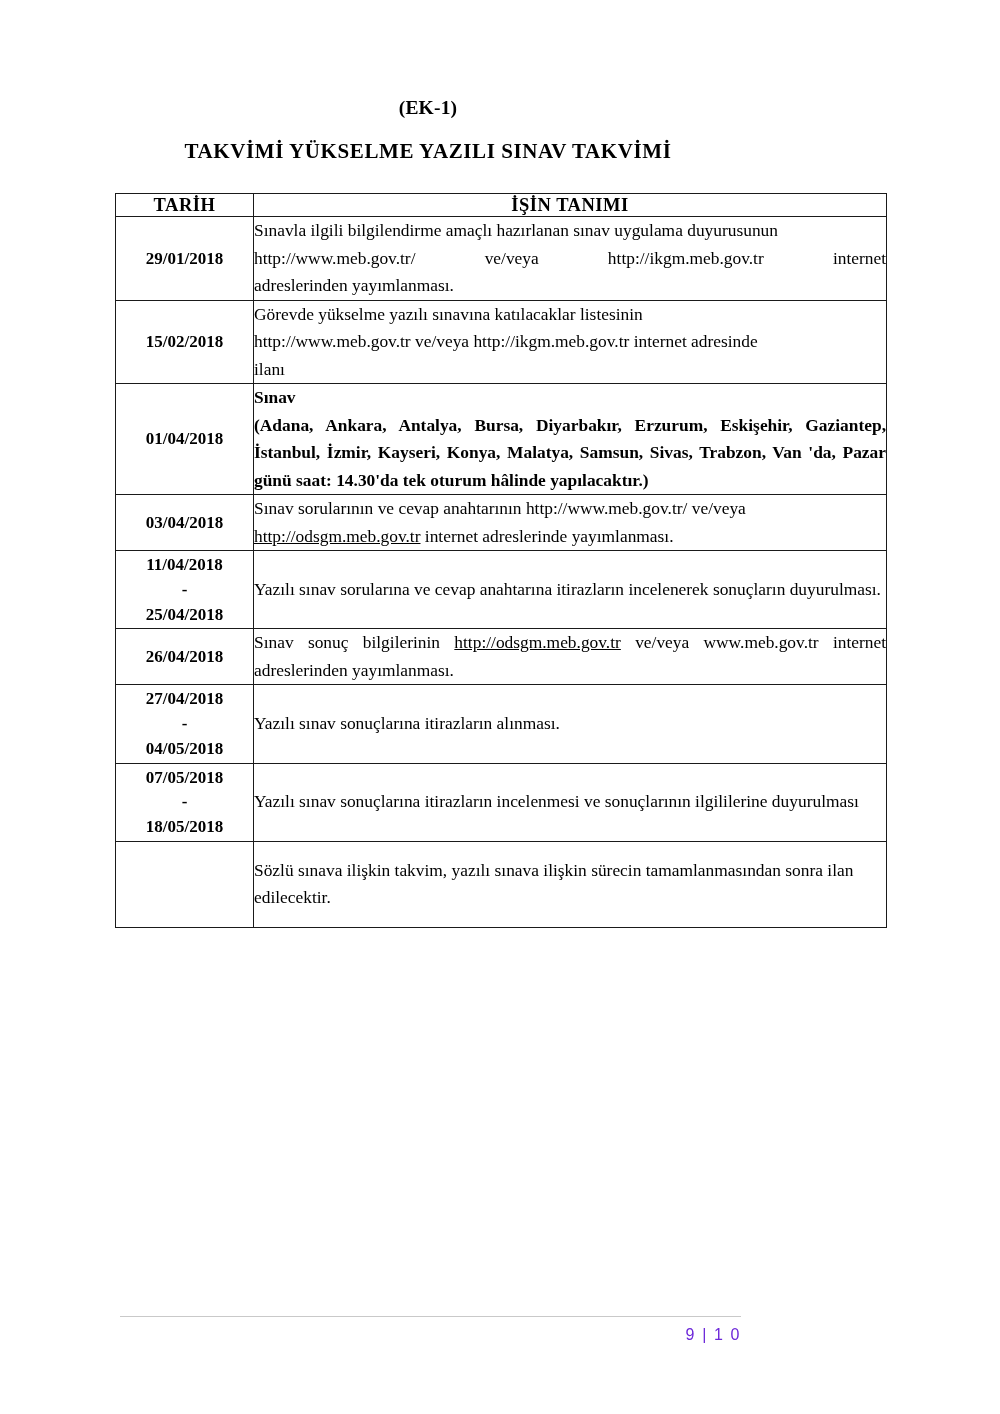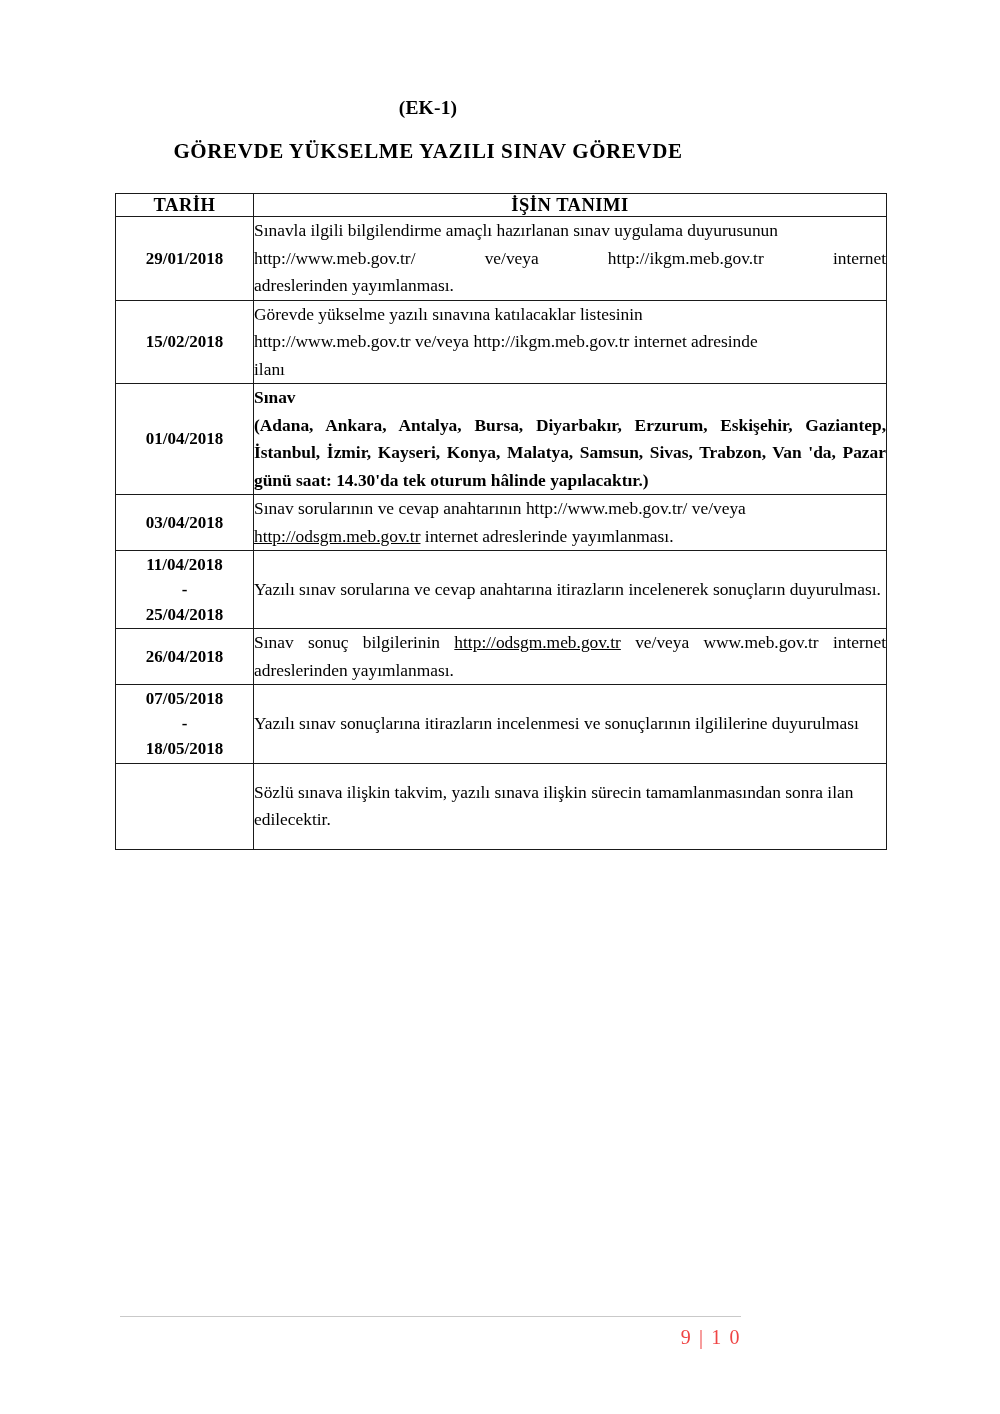--- a/index.html
+++ b/index.html
@@ -106,35 +106,35 @@
     left: 120px;
     right: 115px;
     top: 1316px;
   }
   .footer-rule {
     border-top: 1px solid #c9c9c9;
     width: 100%;
   }
   .footer-page {
     text-align: right;
-    font-size: 20px;
-    color: #ef4444;
+    font-size: 16px;
+    color: #6d28d9;
     padding-top: 9px;
     letter-spacing: 1.6px;
-    font-family: Liberation Serif, serif;
+    font-family: Liberation Sans, sans-serif;
   }
 </style>
 </head>
 <body>
 
 <div class="page">
 
   <div class="doc-heading-block">
     <div class="annex-label">(EK-1)</div>
-    <div class="doc-title">GÖREVDE YÜKSELME YAZILI SINAV GÖREVDE</div>
+    <div class="doc-title">TAKVİMİ YÜKSELME YAZILI SINAV TAKVİMİ</div>
   </div>
 
   <div class="table-wrap">
     <table class="schedule">
       <colgroup>
         <col class="col-date">
         <col class="col-desc">
       </colgroup>
       <thead>
         <tr>
@@ -206,20 +206,28 @@
 
         <tr>
           <td class="date-cell">
             <span class="dline">26/04/2018</span>
           </td>
           <td class="desc-cell">
             <p><span>Sınav sonuç bilgilerinin </span><span class="u">http://odsgm.meb.gov.tr</span><span> ve/veya www.meb.gov.tr internet adreslerinden yayımlanması.</span></p>
           </td>
         </tr>
 
+        <tr>
+          <td class="date-cell">
+            <span class="dline">27/04/2018</span>
+            <span class="dash">-</span>
+            <span class="dline">04/05/2018</span>
+          </td>
+          <td class="desc-cell nojust">Yazılı sınav sonuçlarına itirazların alınması.</td>
+        </tr>
 
         <tr>
           <td class="date-cell">
             <span class="dline">07/05/2018</span>
             <span class="dash">-</span>
             <span class="dline">18/05/2018</span>
           </td>
           <td class="desc-cell">Yazılı sınav sonuçlarına itirazların incelenmesi ve sonuçlarının ilgililerine duyurulması</td>
         </tr>
 

